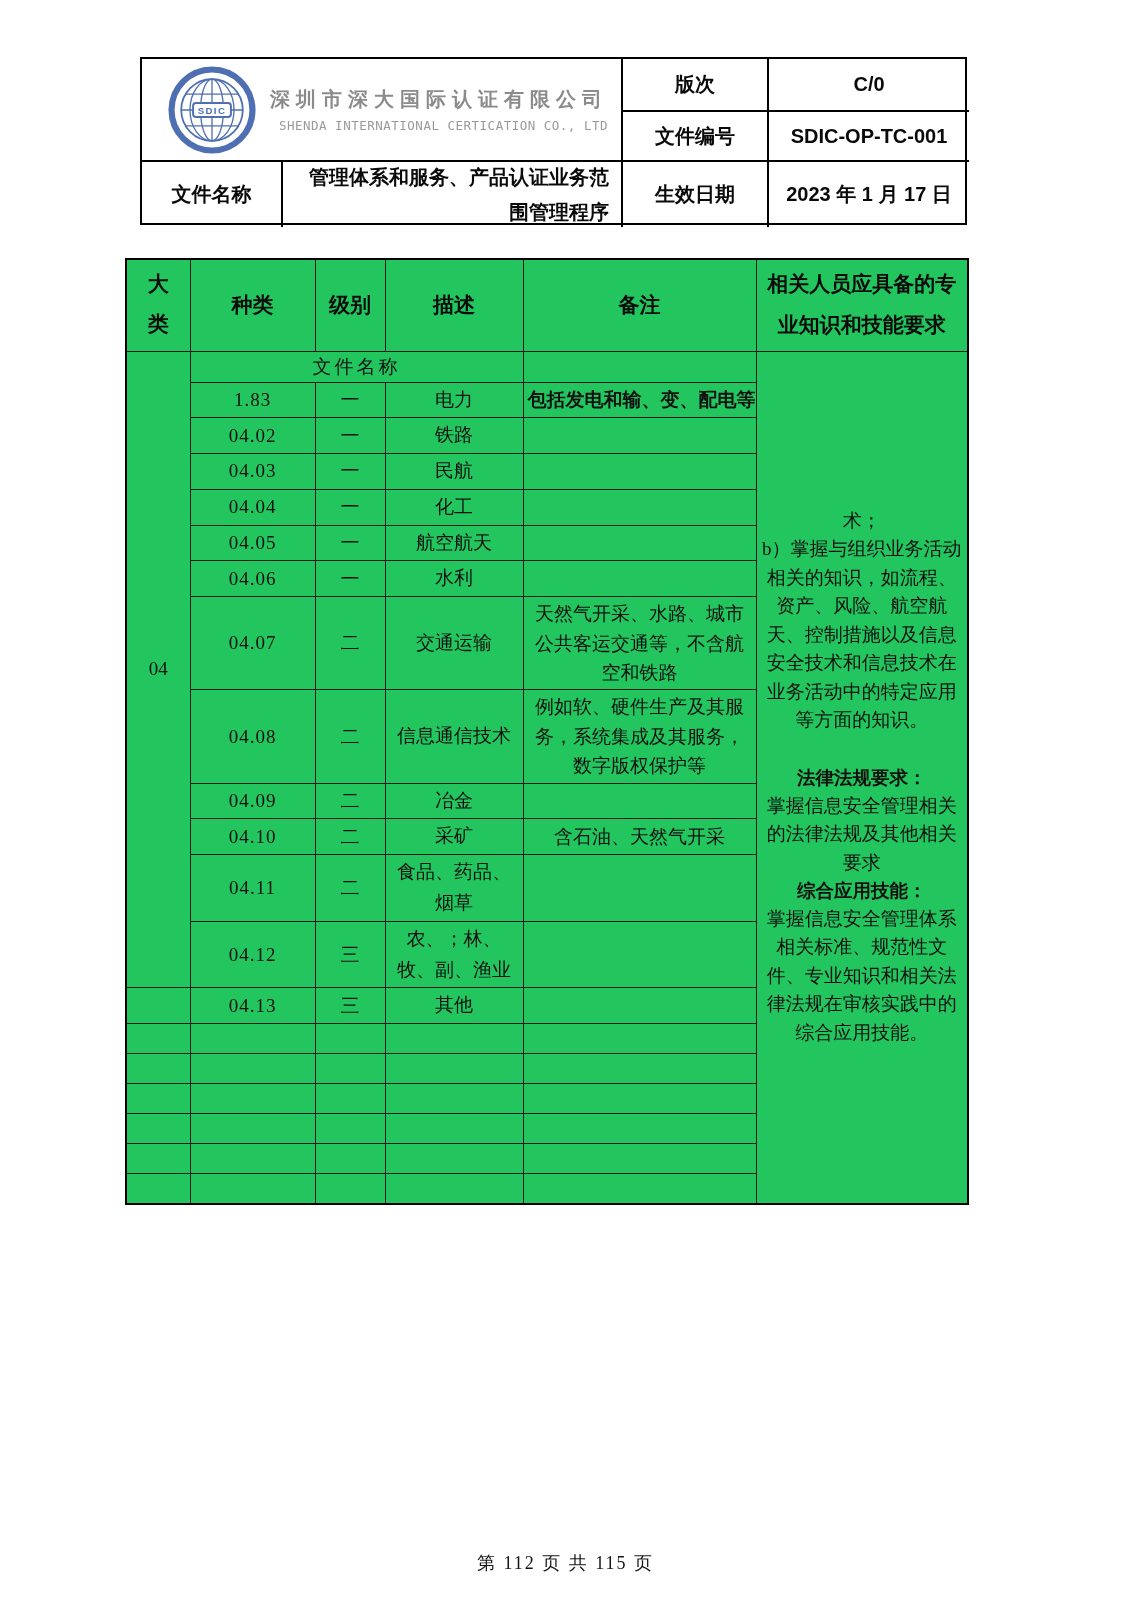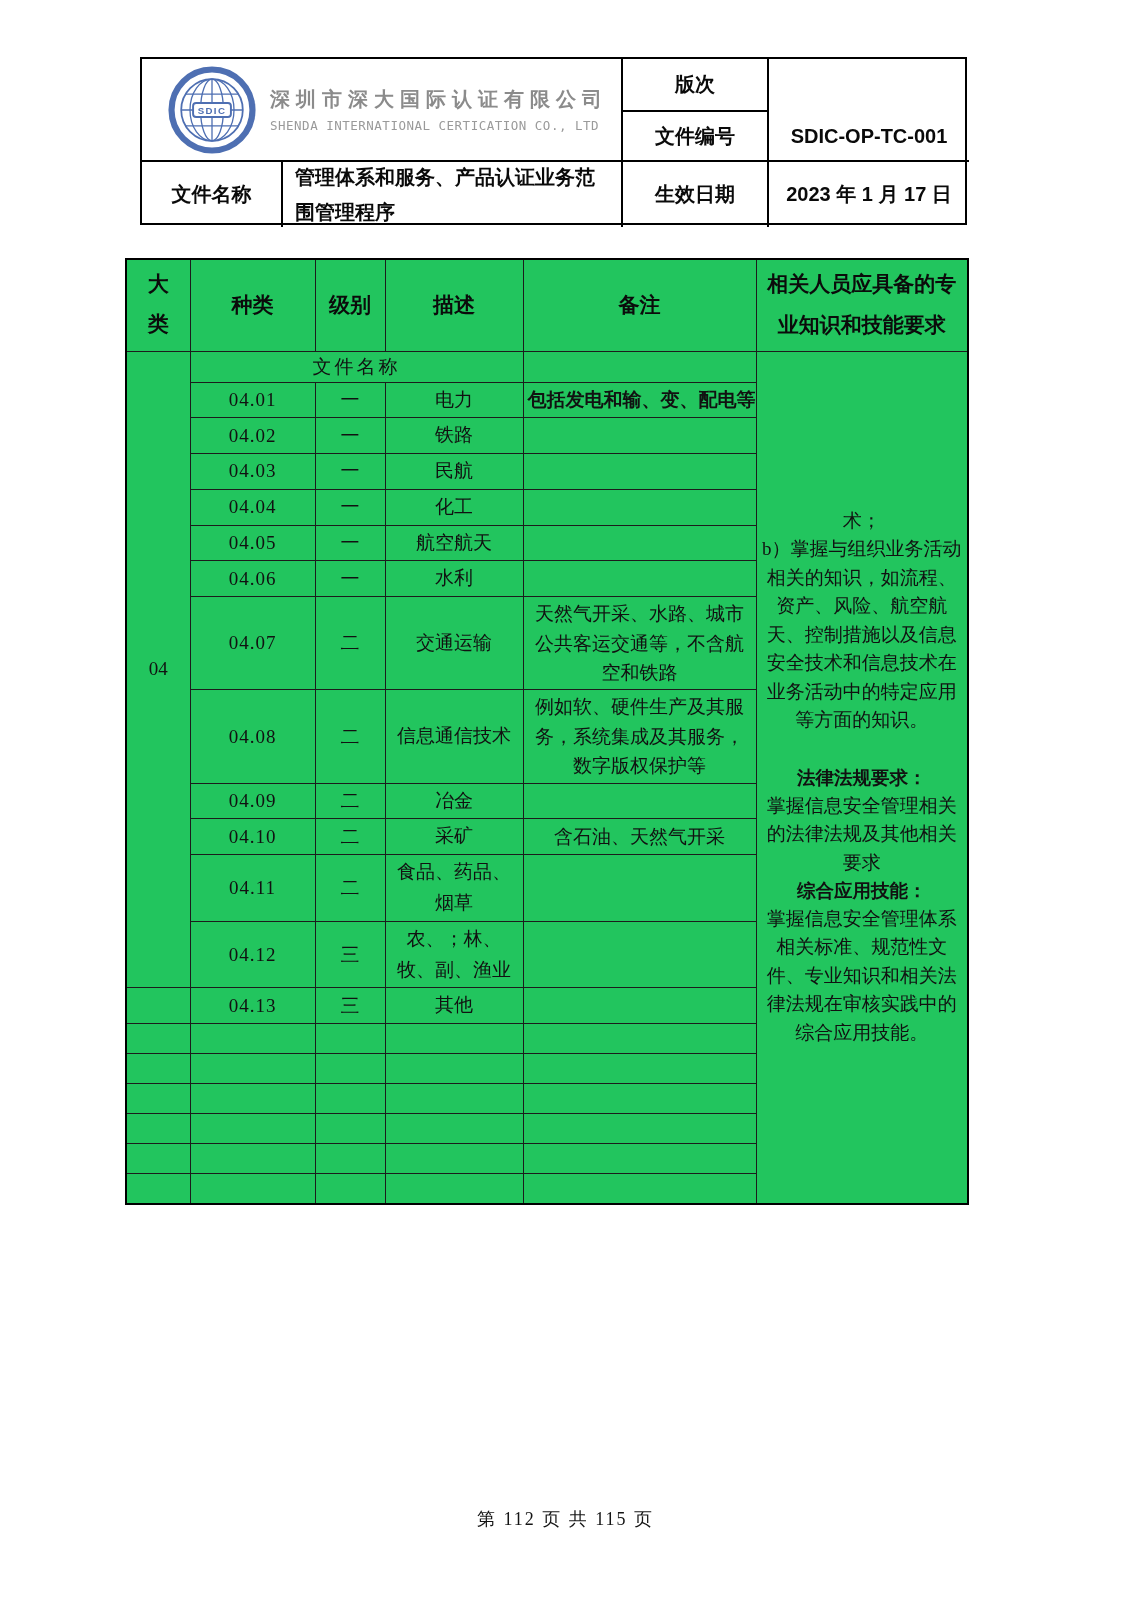--- a/index.html
+++ b/index.html
@@ -18,21 +18,21 @@
     width:827px; height:168px;
     display:grid;
     grid-template-columns:141px 340px 146px 200px;
     grid-template-rows:53px 50px 65px;
     border:2px solid #000;
     background:#fff;
   }
   .h-cell {
     display:flex; align-items:center; justify-content:center;
     border-right:2px solid #000; border-bottom:2px solid #000;
-    text-align:left;
+    text-align:right;
   }
   .h-label, .h-value {
     font-family:"Liberation Sans", sans-serif;
     font-weight:bold; font-size:20px; color:#0a0a0a;
   }
   .cell-logo    { grid-column:1/3; grid-row:1/3; justify-content:flex-start; padding-left:26px; }
   .cell-vlabel  { grid-column:3; grid-row:1; }
   .cell-vvalue  { grid-column:4; grid-row:1; border-right:none; }
   .cell-nlabel  { grid-column:3; grid-row:2; }
   .cell-nvalue  { grid-column:4; grid-row:2; border-right:none; }
@@ -97,21 +97,21 @@
   .knowledge-cell {
     vertical-align:top; text-align:left;
     padding:5px 8px 4px 10px;
   }
   .k-para { font-size:19px; line-height:1.5; word-break:break-all; min-height:10px; }
   .k-bold { font-family:"Liberation Sans", sans-serif; font-weight:bold; font-size:18.5px; }
   .k-gap  { height:29px; }
 
   
   .page-footer {
-    position:absolute; left:0; top:1507px; width:1131px;
+    position:absolute; left:0; top:1551px; width:1131px;
     text-align:center; font-size:18px; letter-spacing:2px; color:#141414;
   }
 </style>
 </head>
 <body>
 
 <div class="header-table">
   <div class="h-cell cell-logo">
     <div class="logo-wrap">
       <svg viewBox="0 0 100 100" width="88" height="88" aria-hidden="true">
@@ -127,20 +127,21 @@
         <rect x="28.5" y="42" width="43" height="16" rx="3.5" fill="#ffffff" stroke="#4e6fb2" stroke-width="2.2"></rect>
         <text x="50" y="54.5" text-anchor="middle" font-family="Liberation Sans, sans-serif" font-size="11" font-weight="bold" letter-spacing="1.5" fill="#4e6fb2">SDIC</text>
       </svg>
       <div class="company-lines">
         <div class="company-cn">深圳市深大国际认证有限公司</div>
         <div class="company-en">SHENDA INTERNATIONAL CERTICATION CO., LTD</div>
       </div>
     </div>
   </div>
   <div class="h-cell cell-vlabel h-label">版次</div>
+  <div class="h-cell cell-vvalue h-value">C/0</div>
   <div class="h-cell cell-nlabel h-label">文件编号</div>
   <div class="h-cell cell-nvalue h-value">SDIC-OP-TC-001</div>
   <div class="h-cell cell-flabel h-label">文件名称</div>
   <div class="h-cell cell-fvalue h-label doc-title">管理体系和服务、产品认证业务范围管理程序</div>
   <div class="h-cell cell-elabel h-label">生效日期</div>
   <div class="h-cell cell-evalue h-value">2023 年 1 月 17 日</div>
 </div>
 
 <table class="main-table">
   <colgroup>
@@ -170,21 +171,21 @@
           <div class="k-para">术；</div>
           <div class="k-para">b）掌握与组织业务活动相关的知识，如流程、资产、风险、航空航天、控制措施以及信息安全技术和信息技术在业务活动中的特定应用等方面的知识。</div>
           <div class="k-para k-gap"></div>
           <div class="k-para k-bold">法律法规要求：</div>
           <div class="k-para">掌握信息安全管理相关的法律法规及其他相关要求</div>
           <div class="k-para k-bold">综合应用技能：</div>
           <div class="k-para">掌握信息安全管理体系相关标准、规范性文件、专业知识和相关法律法规在审核实践中的综合应用技能。</div>
         </td>
       </tr>
       <tr class="r-04-01">
-        <td class="code-cell">04.01</td>
+        <td class="code-cell">1.83</td>
         <td class="level-cell">一</td>
         <td class="desc-cell">电力</td>
         <td class="note-cell note-bold">包括发电和输、变、配电等</td>
       </tr>
       <tr class="r-04-02">
         <td class="code-cell">04.02</td>
         <td class="level-cell">一</td>
         <td class="desc-cell">铁路</td>
         <td class="note-cell"></td>
       </tr>

